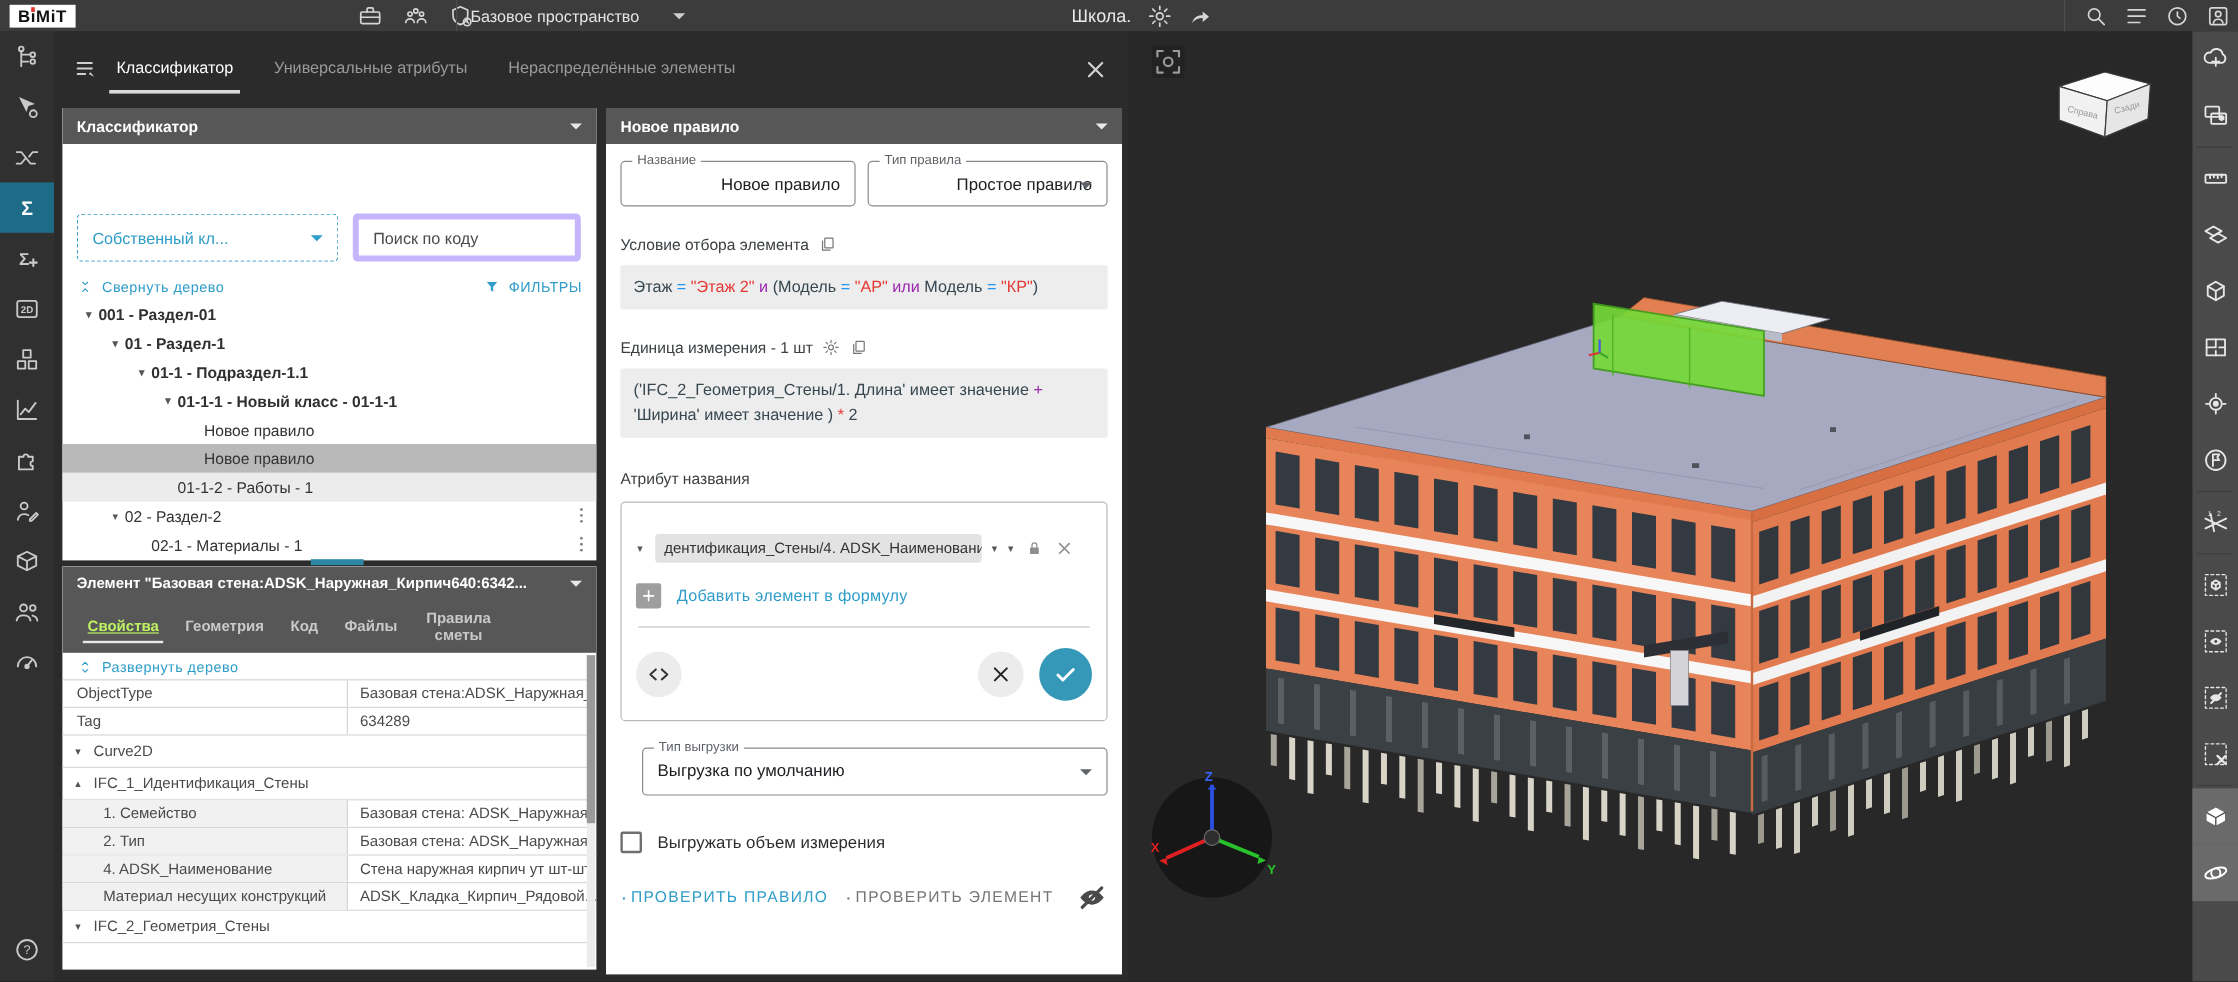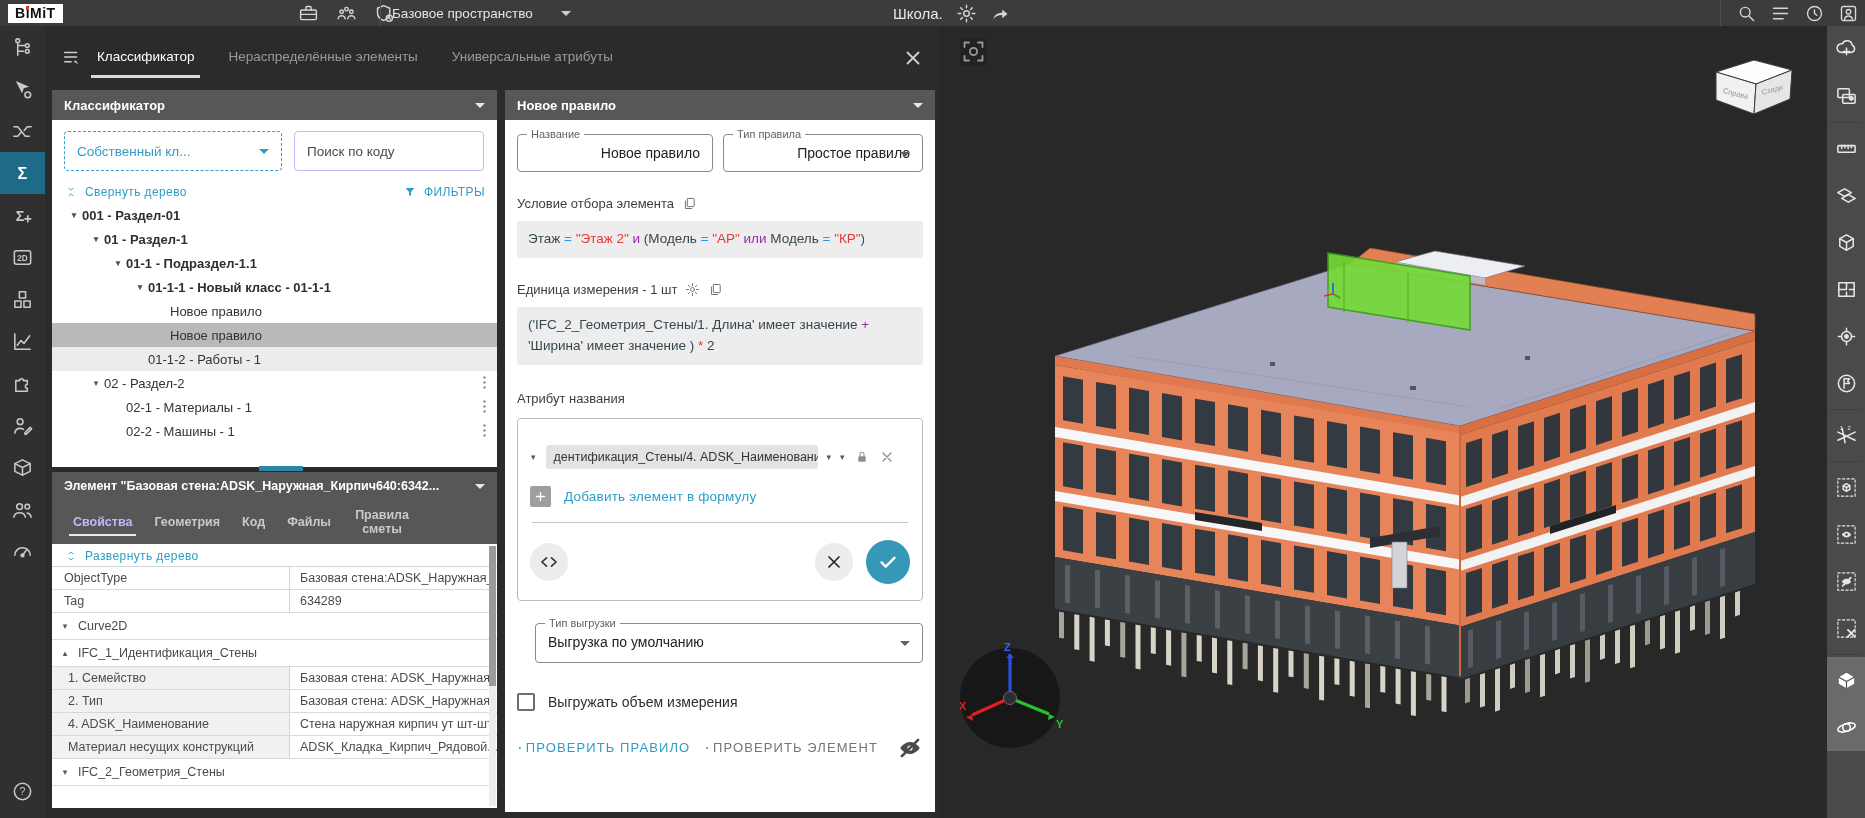--- a/index.html
+++ b/index.html
@@ -49,26 +49,26 @@
   #ptab-close { position:absolute; right:16px; top:21px; width:22px; height:22px; color:#d0d0d0; cursor:pointer; }
 
   .card { position:absolute; background:#ffffff; overflow:hidden; }
   .card-header { height:30px; background:#575757; color:#ffffff; font-size:13px; font-weight:bold;
                  display:flex; align-items:center; padding:0 12px; }
   .card-header .sp { flex:1; }
   .card-header .caret-down { border-top-color:#e8e8e8; }
 
   
   #classifier-card { left:7px; top:64px; width:445px; height:377px; }
-  #cls-controls { display:flex; gap:12px; padding:11px 12px 8px 12px; }
+  #cls-controls { display:flex; gap:12px; padding:11px 12px 8px 12px;margin-top:47px; }
   #cls-dropdown { width:218px; height:40px; border:1.5px dashed #3a9cc9; border-radius:4px;
                   color:#2f9dc9; font-size:13.5px; display:flex; align-items:center; padding:0 12px; cursor:pointer; }
   #cls-dropdown .sp { flex:1; }
   #cls-dropdown .caret-down { border-top-color:#2f9dc9; }
-  #cls-search { width:190px; height:40px; border:1px solid #c4b5fd; border-radius:4px;
+  #cls-search { width:190px; height:40px; border:5px solid #c4b5fd; border-radius:4px;
                 font-size:13.5px; padding:0 12px; color:#333; outline:none; font-family:inherit; }
   #cls-search::placeholder { color:#4a4a4a; opacity:1; }
   #cls-links { display:flex; align-items:center; padding:6px 12px 4px 12px; }
   .blue-link { color:#2f9dc9; font-size:12px; letter-spacing:0.4px; cursor:pointer;
                display:flex; align-items:center; gap:7px; }
   .blue-link .icn { width:14px; height:14px; }
   #cls-links .sp { flex:1; }
   #tree { font-size:13px; color:#333; }
   .tree-row { height:24px; display:flex; align-items:center; position:relative; cursor:pointer; }
   .tree-row .tcaret { width:16px; font-size:9px; color:#555; text-align:center; flex:none; }
@@ -79,28 +79,28 @@
 
   #split-handle { position:absolute; left:214px; top:440px; width:44px; height:5px; background:#2e86a5; z-index:5; cursor:row-resize; }
 
   
   #element-card { left:7px; top:446px; width:445px; height:336px; }
   #element-card .card-header { height:28px; font-size:12.5px; }
   #el-header-text { white-space:nowrap; overflow:hidden; text-overflow:ellipsis; max-width:395px; }
   #etabs { height:44px; background:#575757; display:flex; align-items:center; padding:0 10px; gap:0; }
   .etab { color:#c9c9c9; font-size:12.5px; font-weight:bold; margin:0 11px; text-align:center;
           line-height:1.15; cursor:pointer; position:relative; }
-  .etab.active { color:#c4b5fd; }
+  .etab.active { color:#bef264;text-decoration:underline; }
   .etab.active::after { content:""; position:absolute; left:-4px; right:-4px; bottom:-7px; height:2px; background:#e8e8e8; }
   #el-expand-row { padding:5px 12px 3px 12px; }
   #ptable { font-size:12.5px; color:#4a4a4a; border-top:1px solid #d5d5d5; }
   .prow { display:flex; height:23px; border-bottom:1px solid #d9d9d9; }
   .plabel { width:238px; padding:4px 10px 0 12px; border-right:1px solid #d5d5d5;
             white-space:nowrap; overflow:hidden; }
-  .prow.sub .plabel { background:#f1f1f1; padding-left:16px; }
+  .prow.sub .plabel { background:#f1f1f1; padding-left:34px; }
   .pvalue { flex:1; padding:4px 8px 0 10px; white-space:nowrap; overflow:hidden; }
   .pgroup { display:flex; align-items:center; height:27px; border-bottom:1px solid #d9d9d9; cursor:pointer; }
   .pgroup .gcaret { width:26px; text-align:center; font-size:9px; color:#555; }
   #el-scroll { position:absolute; right:1px; top:74px; width:7px; height:260px; background:#ececec; }
   #el-scroll .thumb { width:7px; height:140px; background:#9a9a9a; }
 
   
   #rule-card { left:460px; top:64px; width:430px; height:722px; }
   #rule-body { padding:14px 12px 0 12px; }
   .inputs-row { display:flex; gap:10px;text-align:right; }
@@ -364,22 +364,22 @@
   <section id="left-group">
     <div id="ptab-bar">
       <span id="ptab-menu" class="icn">
           <svg viewBox="0 0 24 24" fill="none" stroke="currentColor" stroke-width="1.6" stroke-linecap="round" stroke-linejoin="round">
             <path d="M4 6h13M4 11h13M4 16h7"></path>
             <path d="M14 16l5 2.5-3.2-4z" fill="currentColor" stroke="none"></path>
           </svg>
         </span>
       <div id="ptabs" style="display:flex">
           <div class="ptab active">Классификатор</div>
+          <div class="ptab">Универсальные атрибуты</div>
           <div class="ptab">Нераспределённые элементы</div>
-          <div class="ptab">Универсальные атрибуты</div>
         </div>
       <span id="ptab-close" class="icn">
           <svg viewBox="0 0 24 24" fill="none" stroke="currentColor" stroke-width="1.6" stroke-linecap="round" stroke-linejoin="round">
             <path d="M6 6l12 12M18 6L6 18" stroke-width="2"></path>
           </svg>
         </span>
     </div>
 
     <div id="classifier-card" class="card">
       <div class="card-header">

